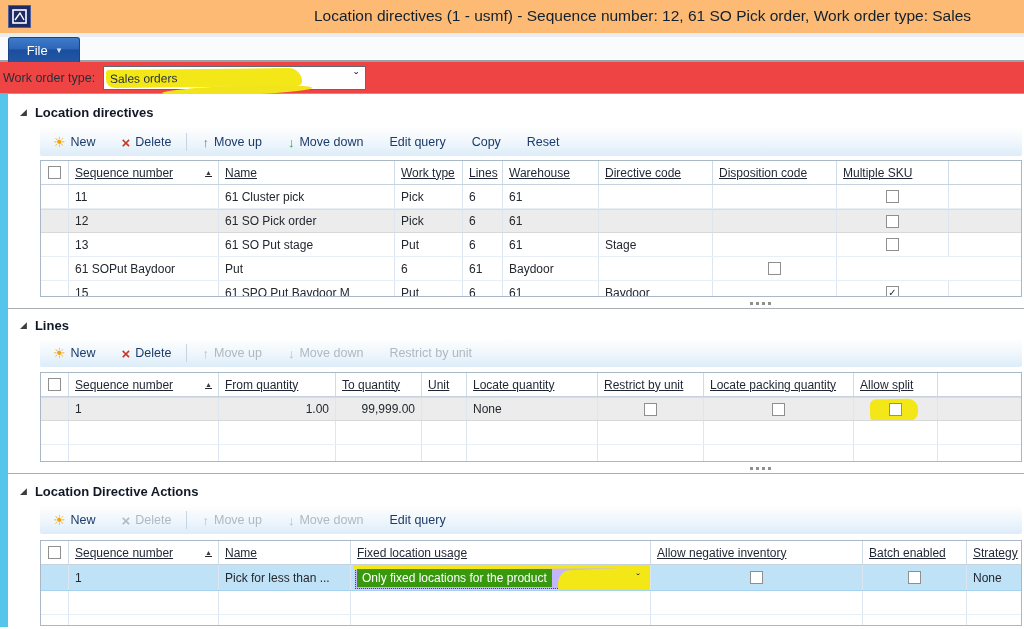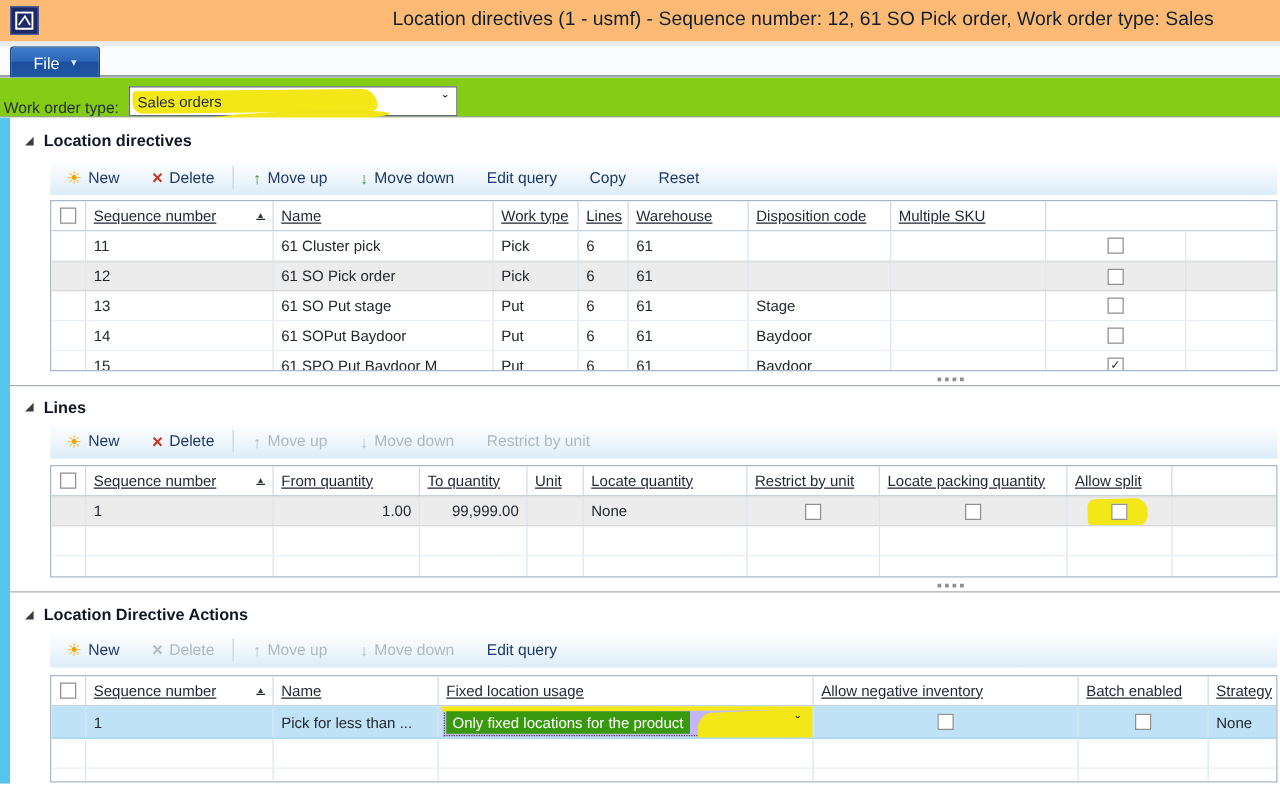--- a/index.html
+++ b/index.html
@@ -15,21 +15,21 @@
 
   
   .filerow { position:relative; height:25px; background:#fafbfc; border-bottom:2px solid #9aa2a9; }
   .file-btn { position:absolute; left:8px; top:0; width:72px; height:25px;
     background:linear-gradient(180deg,#3f7cca 0%,#2c66b8 45%,#1b4f9e 50%,#2257a6 100%);
     border:1px solid #174684; border-bottom:none; border-radius:3px 3px 0 0;
     color:#fff; font-size:13px; display:flex; align-items:center; justify-content:center; gap:9px; cursor:pointer; }
   .file-caret { font-size:9px; color:#d7e4f5; }
 
   
-  .workrow { height:32px; background:#84cc16; border-bottom:1px solid #97a0a8; display:flex; align-items:flex-end; }
+  .workrow { height:32px; background:#ef4444; border-bottom:1px solid #97a0a8; display:flex; align-items:center; }
   .work-label { margin-left:3px; font-size:12.5px; color:#2a2f36; }
   .combo { position:relative; margin-left:8px; width:263px; height:24px; background:#fff; border:1px solid #5f6a74; display:flex; align-items:center; }
   .combo-value-hl { display:inline-block; margin-left:2px; width:196px; padding:2px 4px; font-size:12px; color:#1b2a4a;
     background:#f4e718; border-radius:3px 14px 5px 9px; transform:rotate(-0.6deg); }
   .hl-tail { position:absolute; left:58px; bottom:-6px; width:150px; height:9px; background:#f1e41b; border-radius:50%; transform:rotate(-2deg); }
   .combo-arrow { position:absolute; right:7px; top:4px; font-size:12px; color:#222; }
 
   
   .content { position:relative; height:533px; padding-left:20px; background:#fff; overflow:hidden; }
   .edge-stripe { position:absolute; left:0; top:0; width:8px; height:100%; background:#56c5ec; }
@@ -175,20 +175,23 @@
         <div class="c">
             <span>Work type</span>
           </div>
         <div class="c">
             <span>Lines</span>
           </div>
         <div class="c">
             <span>Warehouse</span>
           </div>
         <div class="c">
+            <span>Directive code</span>
+          </div>
+        <div class="c">
             <span>Disposition code</span>
           </div>
         <div class="c">
             <span>Multiple SKU</span>
           </div>
         <div class="c last"></div>
       </div>
       <div class="grow g1">
         <div class="c ctr"></div>
         <div class="c">11</div>
@@ -226,21 +229,20 @@
         <div class="c">61</div>
         <div class="c">Stage</div>
         <div class="c"></div>
         <div class="c ctr">
             <span class="cb"></span>
           </div>
         <div class="c last"></div>
       </div>
       <div class="grow g1">
         <div class="c ctr"></div>
-        <div class="c">14</div>
         <div class="c">61 SOPut Baydoor</div>
         <div class="c">Put</div>
         <div class="c">6</div>
         <div class="c">61</div>
         <div class="c">Baydoor</div>
         <div class="c"></div>
         <div class="c ctr">
             <span class="cb"></span>
           </div>
         <div class="c last"></div>

